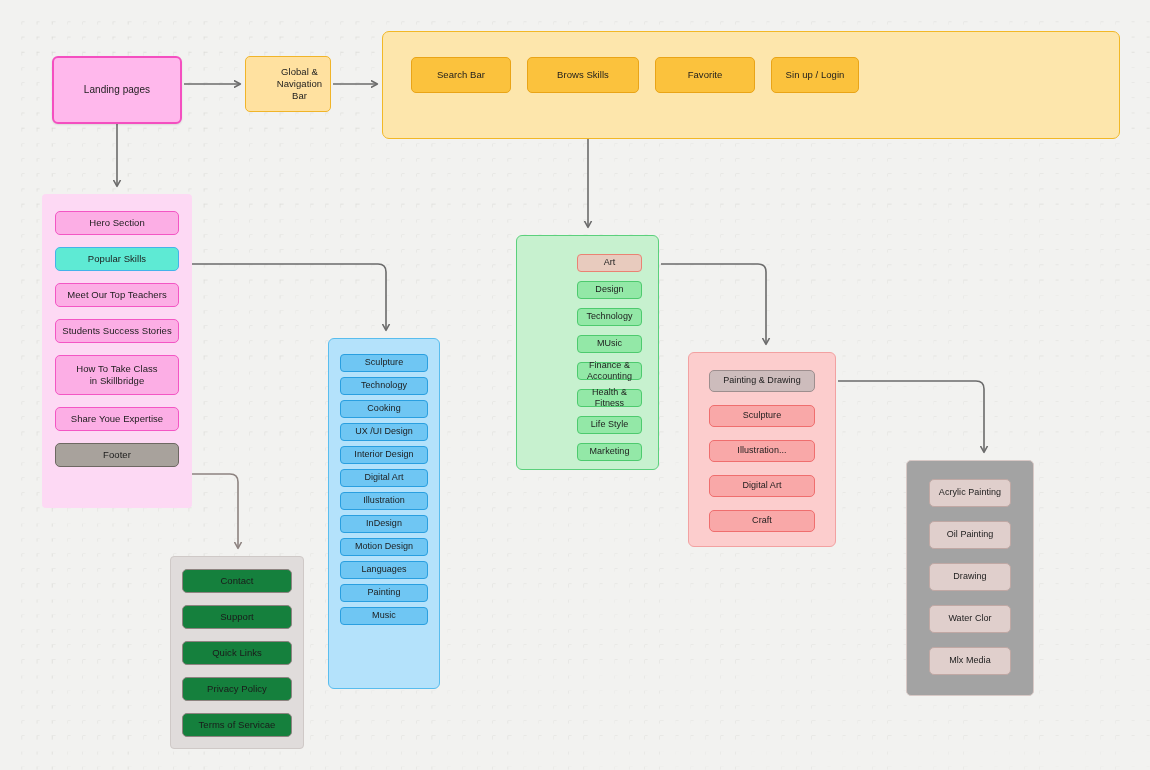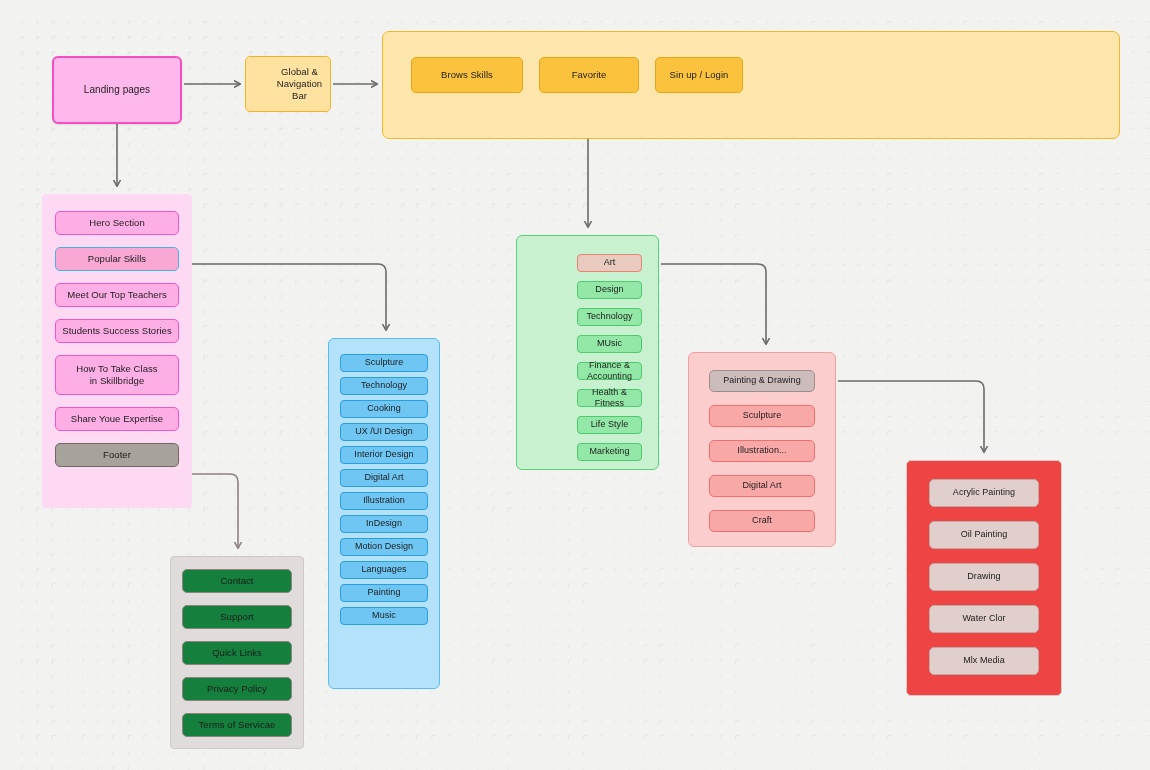--- a/index.html
+++ b/index.html
@@ -140,21 +140,21 @@
   }
   .pink-chip {
     height: 24px;
     background: #fcaee5;
     border: 1.5px solid #f356c4;
     border-radius: 5px;
     font-size: 9.5px;
   }
   .pink-chip.tall { height: 40px; }
   .pink-chip.blue-sel {
-    background: #f9a8d4;
+    background: #5eead4;
     border-color: #45b2ea;
     text-align: right;
   }
   .pink-chip.footer-sel {
     background: #a8a29c;
     border-color: #6d6862;
     color: #1a1a1a;
   }
 
   
@@ -252,22 +252,22 @@
     font-size: 9px;
   }
   .red-chip.paint-sel {
     background: #cdbcbc;
     border-color: #9d8e8e;
   }
 
   
   #painting-group {
     left: 906px; top: 460px;
-    width: 156px; height: 236px;
-    background: #ef4444;
+    width: 128px; height: 236px;
+    background: #a3a3a3;
     border: 1px solid #d8c9c6;
     border-radius: 5px;
   }
   #painting-group .inner {
     padding: 18px 22px;
     display: flex;
     flex-direction: column;
     gap: 14px;
   }
   .brown-chip {
@@ -311,20 +311,21 @@
   <path d="M838,381 L976,381 Q984,381 984,389 L984,452" fill="none" stroke="#6b6b6b" stroke-width="1.6" marker-end="url(#ah)"></path>
 </svg>
 
 <div class="group chip" id="landing-pages">Landing pages</div>
 
 <div class="group chip" id="global-nav">Global &amp;
 Navigation Bar</div>
 
 <div class="group" id="nav-container">
   <div class="nav-items">
+      <div class="chip nav-chip" style="width: 100px;">Search Bar</div>
       <div class="chip nav-chip" style="width: 112px;">Brows Skills</div>
       <div class="chip nav-chip" style="width: 100px;">Favorite</div>
       <div class="chip nav-chip" style="width: 88px;">Sin up / Login</div>
     </div>
 </div>
 
 <div class="group" id="landing-sections">
   <div class="inner">
       <div class="chip pink-chip pink">Hero Section</div>
       <div class="chip pink-chip blue-sel">Popular Skills</div>

